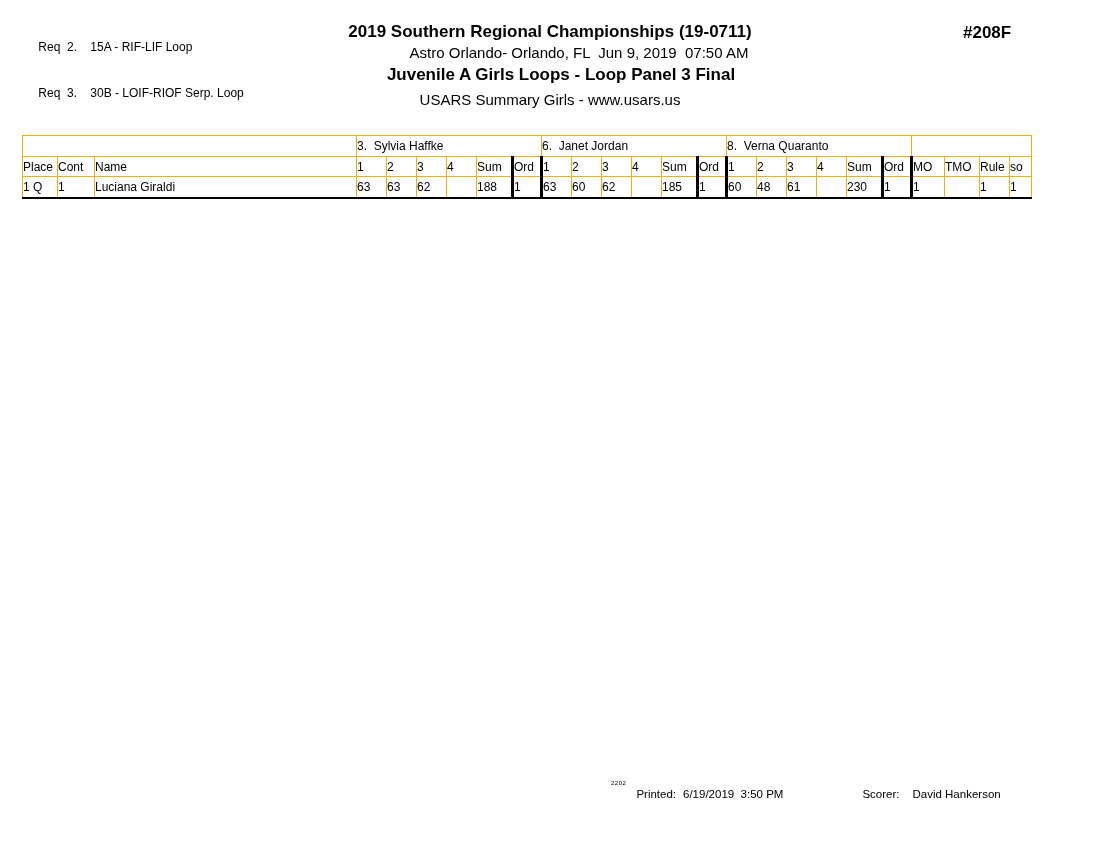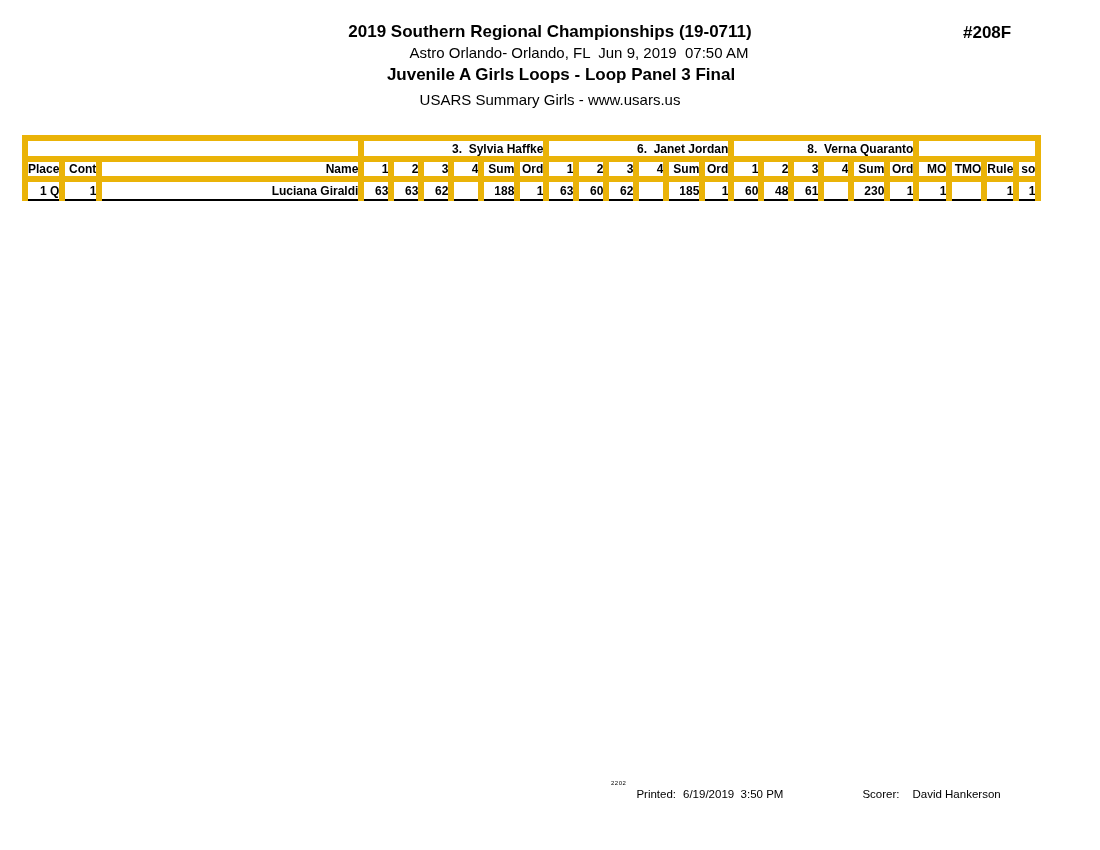--- a/index.html
+++ b/index.html
@@ -34,24 +34,24 @@
     font-size: 17px; font-weight: bold;
   }
 
   
   table.results {
     position: absolute; left: 22px; top: 135px;
     border-collapse: collapse; table-layout: fixed;
     font-size: 12px;
   }
   table.results td, table.results th {
-    border: 6px solid #eab308;
+    border: 1px solid #eab308;
     padding: 0;
-    font-weight: bold;
-    text-align: right;
+    font-weight: normal;
+    text-align: left;
     overflow: hidden;
     white-space: pre;
   }
   tr.judge-row    { height: 21px; }
   tr.colhead-row  { height: 20px; }
   tr.data-row     { height: 21px; }
 
   td.spacer { border: none; }
   td.judge-cell {
     text-align: left; padding-left: 4px;
@@ -81,20 +81,26 @@
   .footer-scorer {
     position: absolute; left: 856px; top: 776px;
     font-size: 11.5px; white-space: pre;
   }
   .footer-scorer .lbl { margin-right: 13px; }
 </style>
 </head>
 <body>
 
 <div class="req-list">
+  <div class="req-line">
+    <span class="req-label">Req  2.</span><span>15A - RIF-LIF Loop</span>
+  </div>
+  <div class="req-line">
+    <span class="req-label">Req  3.</span><span>30B - LOIF-RIOF Serp. Loop</span>
+  </div>
 </div>
 
 <div class="center-line title-line">2019 Southern Regional Championships (19-0711)</div>
 <div class="center-line venue-line">Astro Orlando- Orlando, FL  Jun 9, 2019  07:50 AM</div>
 <div class="center-line event-line">Juvenile A Girls Loops - Loop Panel 3 Final</div>
 <div class="center-line report-line">USARS Summary Girls - www.usars.us</div>
 
 <div class="doc-number">#208F</div>
 
 <table class="results">

